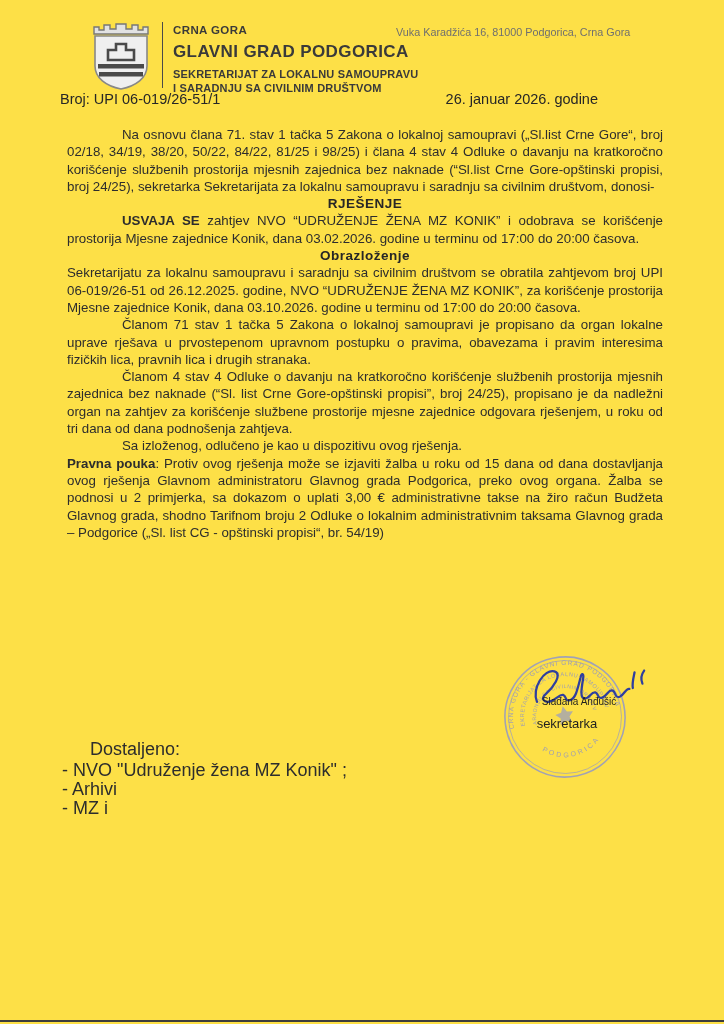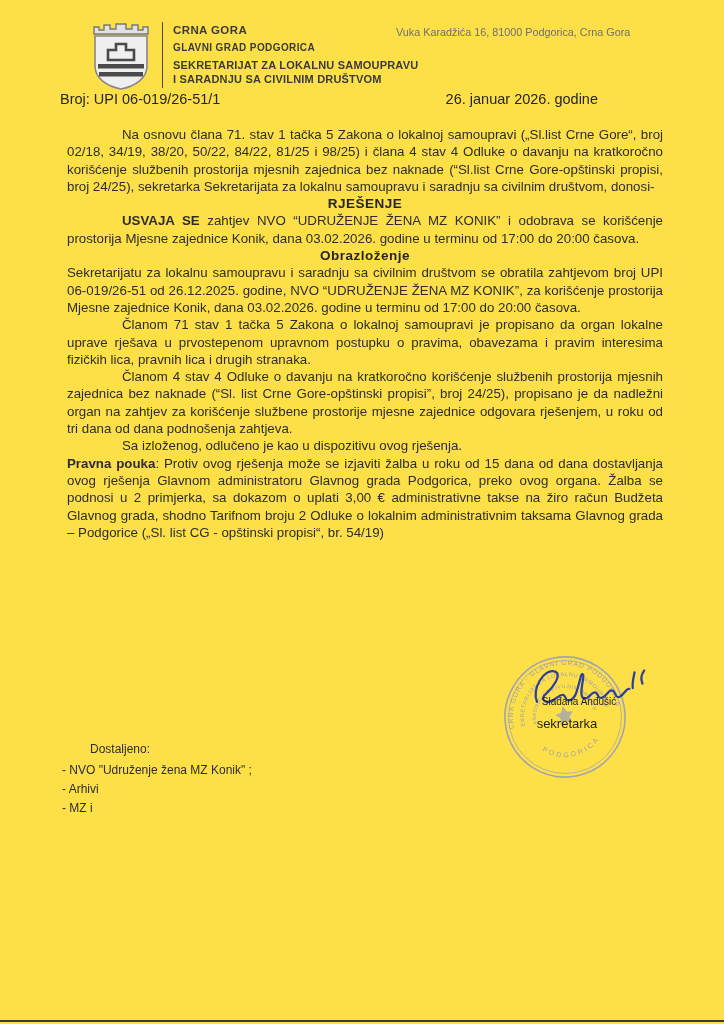--- a/index.html
+++ b/index.html
@@ -7,21 +7,21 @@
   .page{
     position:relative;width:724px;height:1024px;background:#fde047;
     margin:0 auto;overflow:hidden;color:#2e2e2e;padding-left:8px;
   }
   
   .header{position:absolute;top:20px;left:88px;display:flex;align-items:flex-start;}
   .crest{width:66px;height:72px;flex:0 0 auto;}
   .hdr-divider{width:1px;background:#4a4a4a;height:66px;margin:2px 10px 0 8px;}
   .org{padding-top:4px;}
   .org .l1{font-size:11.5px;font-weight:600;letter-spacing:.4px;color:#3a3a3a;margin-bottom:6px;}
-  .org .l2{font-size:10px;font-weight:600;letter-spacing:.4px;color:#3a3a3a;margin-bottom:6px;}
+  .org .l2{font-size:17px;font-weight:600;letter-spacing:.4px;color:#3a3a3a;margin-bottom:6px;}
   .org .l3,.org .l4{font-size:11px;font-weight:600;letter-spacing:.2px;color:#3a3a3a;margin-bottom:2px;}
   .contact{position:absolute;top:24px;left:396px;font-size:10.8px;color:#6f6f6f;line-height:16px;}
   .ref-row{position:absolute;top:91px;left:60px;right:60px;display:flex;font-size:14.5px;color:#262626;}
   .ref-row .date{margin-left:auto;margin-right:74px;}
   
   .doc{position:absolute;top:126px;left:67px;width:596px;font-size:13.3px;line-height:17.3px;text-align:justify;color:#2d2d2d;}
   .doc p{margin:0;}
   .ind{text-indent:55px;}
   .b{font-weight:bold;}
   .h-center{ text-align:center;font-weight:bold;font-size:13.5px;letter-spacing:.5px;color:#262626;}
@@ -30,21 +30,21 @@
   .mt-p1{margin-top:12px;}
   .mt-concl{margin-top:7px;}
   .mt-legal{margin-top:15px;}
   
   .sig-block{position:absolute;top:648px;left:492px;width:160px;height:150px;}
   .stamp{position:absolute;top:4px;left:8px;width:130px;height:130px;transform:rotate(-12deg);opacity:.85;}
   .signature{position:absolute;top:14px;left:38px;width:122px;height:52px;}
   .sig-name{position:absolute;top:48px;left:22px;width:130px;text-align:center;font-size:10px;color:#1f1f1f;}
   .sig-title{position:absolute;top:68px;left:10px;width:130px;text-align:center;font-size:13px;color:#1f1f1f;}
   
-  .delivery{position:absolute;top:740px;left:62px;font-size:12px;line-height:19px;color:#2d2d2d;}
+  .delivery{position:absolute;top:740px;left:62px;font-size:18px;line-height:19px;color:#2d2d2d;}
   .delivery .dl-label{padding-left:28px;margin-bottom:2px;}
   .scan-edge{position:absolute;left:0;right:0;bottom:2px;height:2px;background:#3c3c3c;}
 </style>
 </head>
 <body>
 
 <div class="page">
 
   <div class="header">
     <svg class="crest" viewBox="0 0 66 72">
@@ -78,21 +78,21 @@
 
   <div class="doc">
     <p class="ind">Na osnovu člana 71. stav 1 tačka 5 Zakona o lokalnoj samoupravi („Sl.list Crne Gore“, broj 02/18, 34/19, 38/20, 50/22, 84/22, 81/25 i 98/25) i člana 4 stav 4 Odluke o davanju na kratkoročno korišćenje službenih prostorija mjesnih zajednica bez naknade (“Sl.list Crne Gore-opštinski propisi, broj 24/25), sekretarka Sekretarijata za lokalnu samoupravu i saradnju sa civilnim društvom, donosi-</p>
 
     <p class="h-center mt-title">RJEŠENJE</p>
 
     <p class="ind mt-par"><span class="b">USVAJA SE</span><span> zahtjev NVO “UDRUŽENJE ŽENA MZ KONIK” i odobrava se korišćenje prostorija Mjesne zajednice Konik, dana 03.02.2026. godine u terminu od 17:00 do 20:00 časova.</span></p>
 
     <p class="h-center mt-title">Obrazloženje</p>
 
-    <p class="mt-p1">Sekretarijatu za lokalnu samoupravu i saradnju sa civilnim društvom se obratila zahtjevom broj UPI 06-019/26-51 od 26.12.2025. godine, NVO “UDRUŽENJE ŽENA MZ KONIK”, za korišćenje prostorija Mjesne zajednice Konik, dana 03.02.2026. godine u terminu od 17:00 do 20:00 časova.</p>
+    <p class="mt-p1">Sekretarijatu za lokalnu samoupravu i saradnju sa civilnim društvom se obratila zahtjevom broj UPI 06-019/26-51 od 26.12.2025. godine, NVO “UDRUŽENJE ŽENA MZ KONIK”, za korišćenje prostorija Mjesne zajednice Konik, dana 03.10.2026. godine u terminu od 17:00 do 20:00 časova.</p>
     <p class="ind">Članom 71 stav 1 tačka 5 Zakona o lokalnoj samoupravi je propisano da organ lokalne uprave rješava u prvostepenom upravnom postupku o pravima, obavezama i pravim interesima fizičkih lica, pravnih lica i drugih stranaka.</p>
     <p class="ind">Članom 4 stav 4 Odluke o davanju na kratkoročno korišćenje službenih prostorija mjesnih zajednica bez naknade (“Sl. list Crne Gore-opštinski propisi”, broj 24/25), propisano je da nadležni organ na zahtjev za korišćenje službene prostorije mjesne zajednice odgovara rješenjem, u roku od tri dana od dana podnošenja zahtjeva.</p>
 
     <p class="ind mt-concl">Sa izloženog, odlučeno je kao u dispozitivu ovog rješenja.</p>
 
     <p class="mt-legal"><span class="b">Pravna pouka</span><span>: Protiv ovog rješenja može se izjaviti žalba u roku od 15 dana od dana dostavljanja ovog rješenja Glavnom administratoru Glavnog grada Podgorica, preko ovog organa. Žalba se podnosi u 2 primjerka, sa dokazom o uplati 3,00 € administrativne takse na žiro račun Budžeta Glavnog grada, shodno Tarifnom broju 2 Odluke o lokalnim administrativnim taksama Glavnog grada – Podgorice („Sl. list CG - opštinski propisi“, br. 54/19)</span></p>
   </div>
 
   <div class="sig-block">
     <svg class="stamp" viewBox="0 0 130 130">

